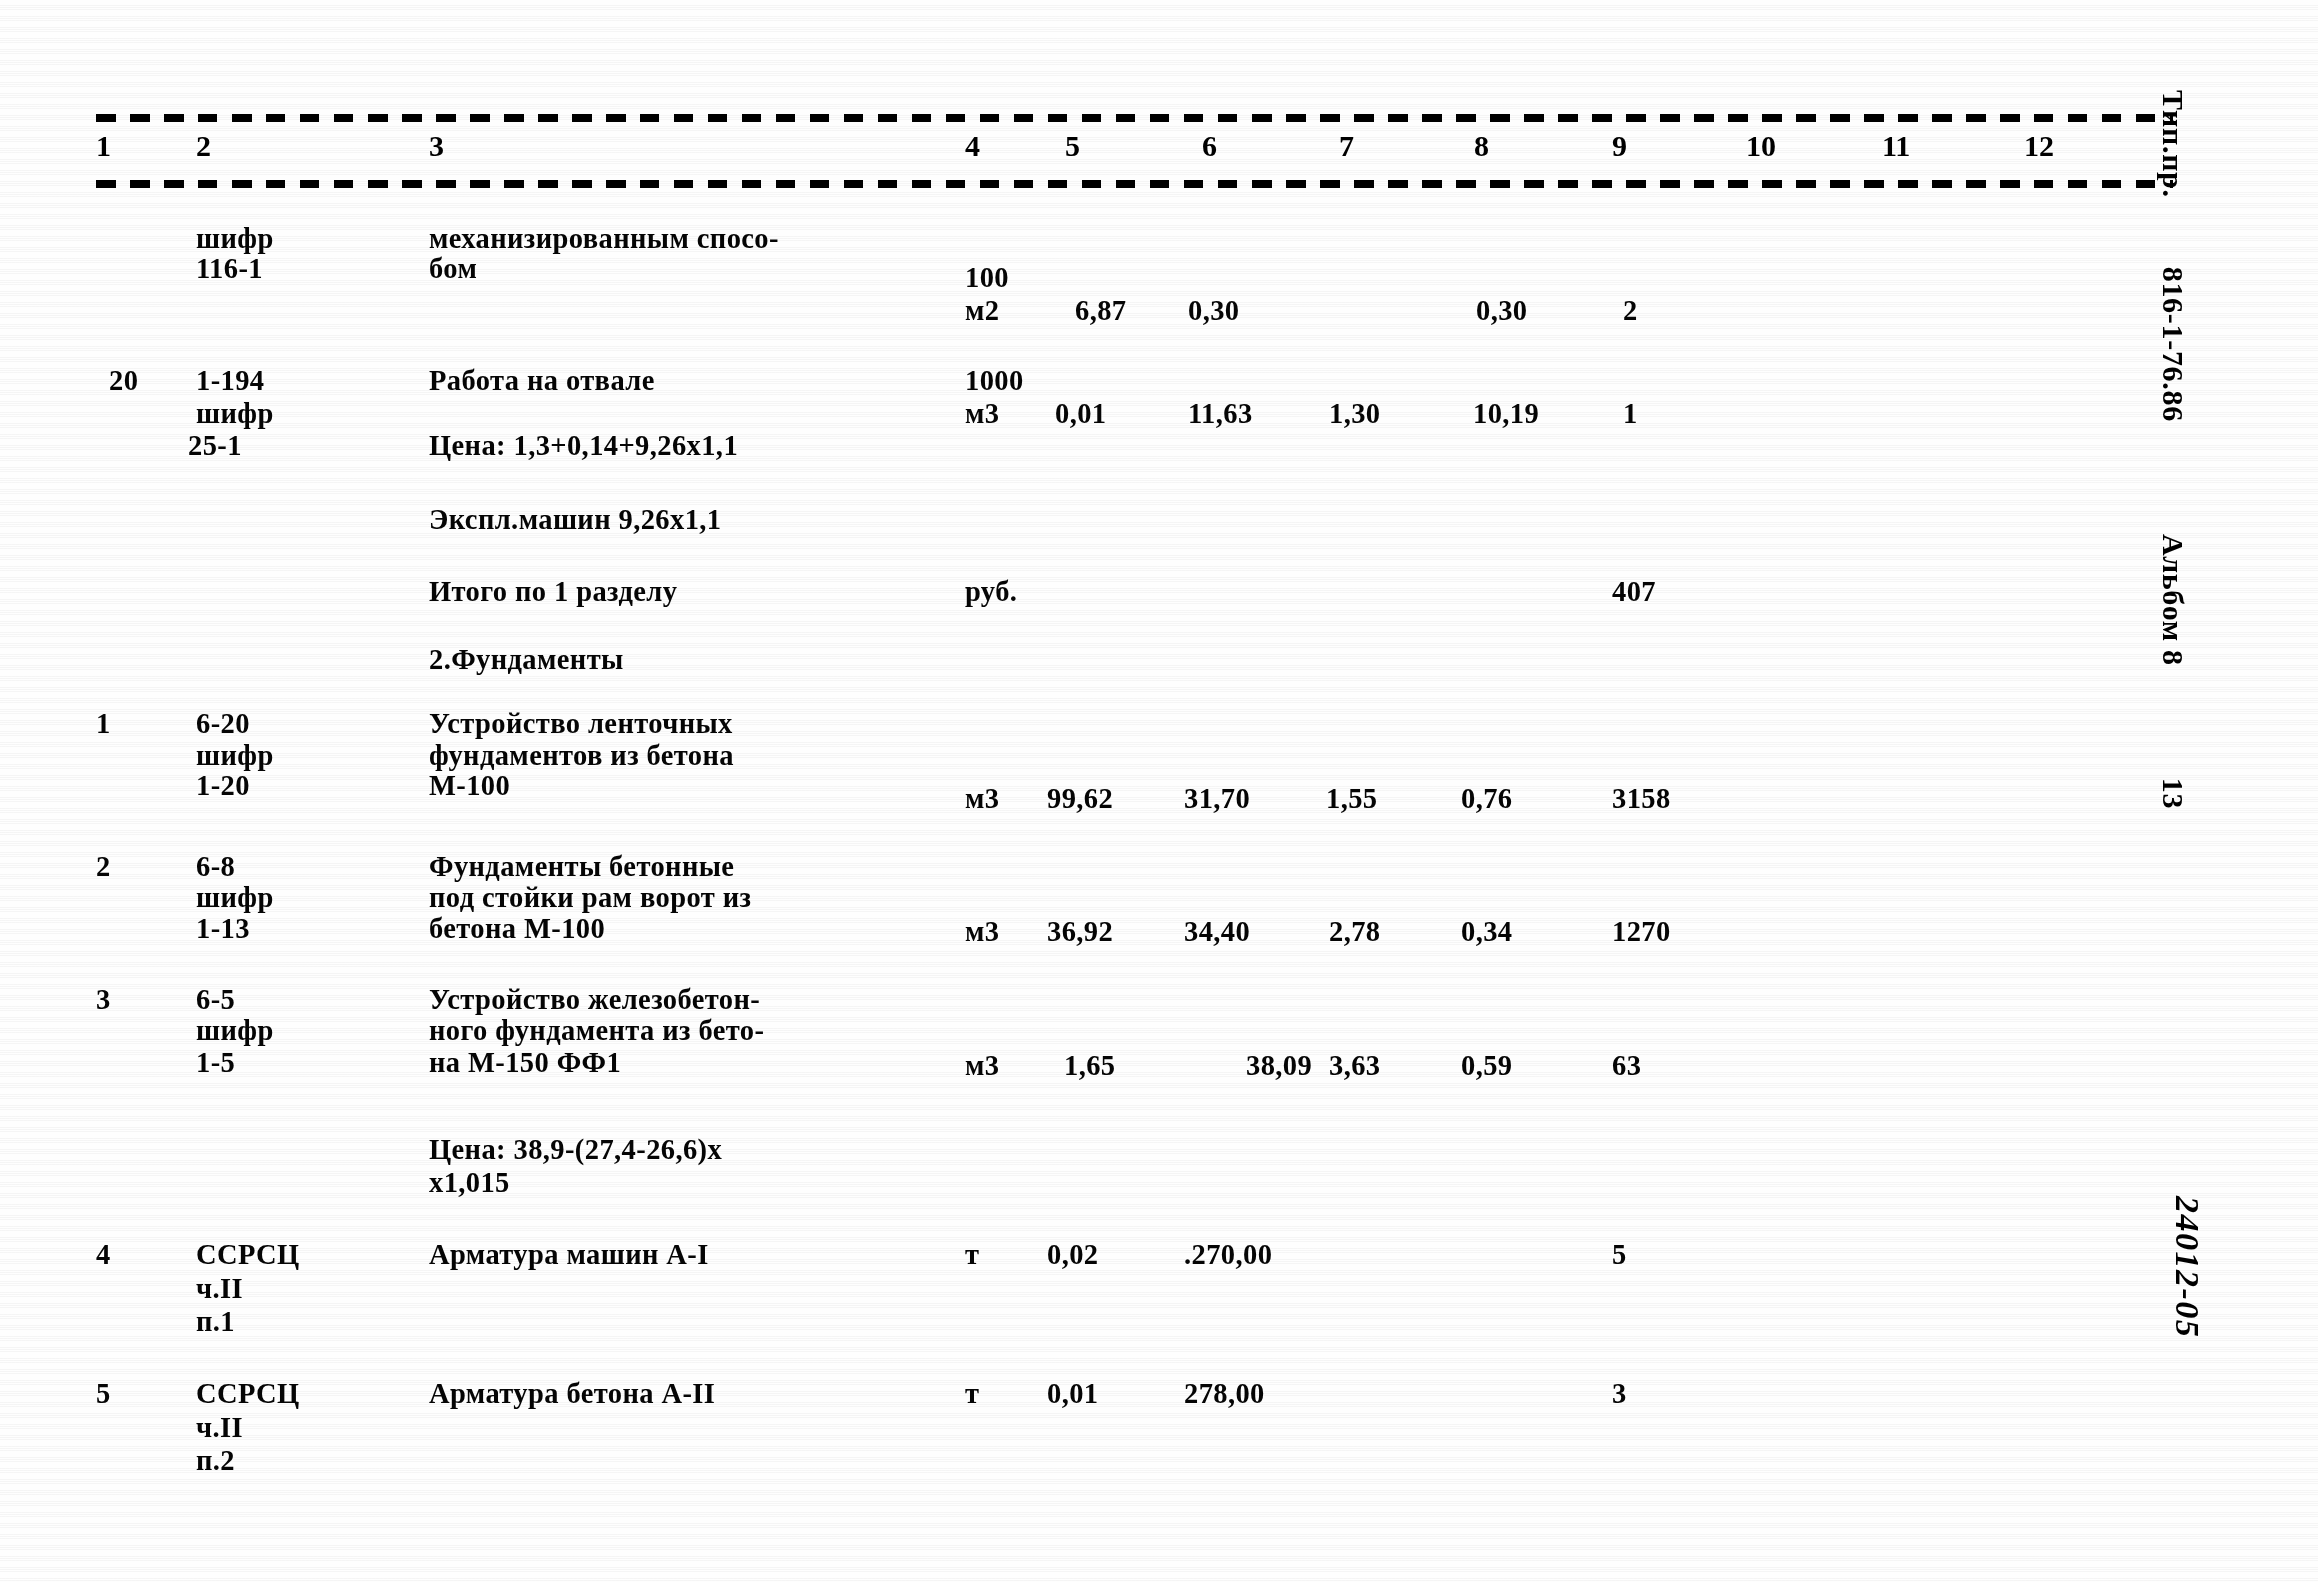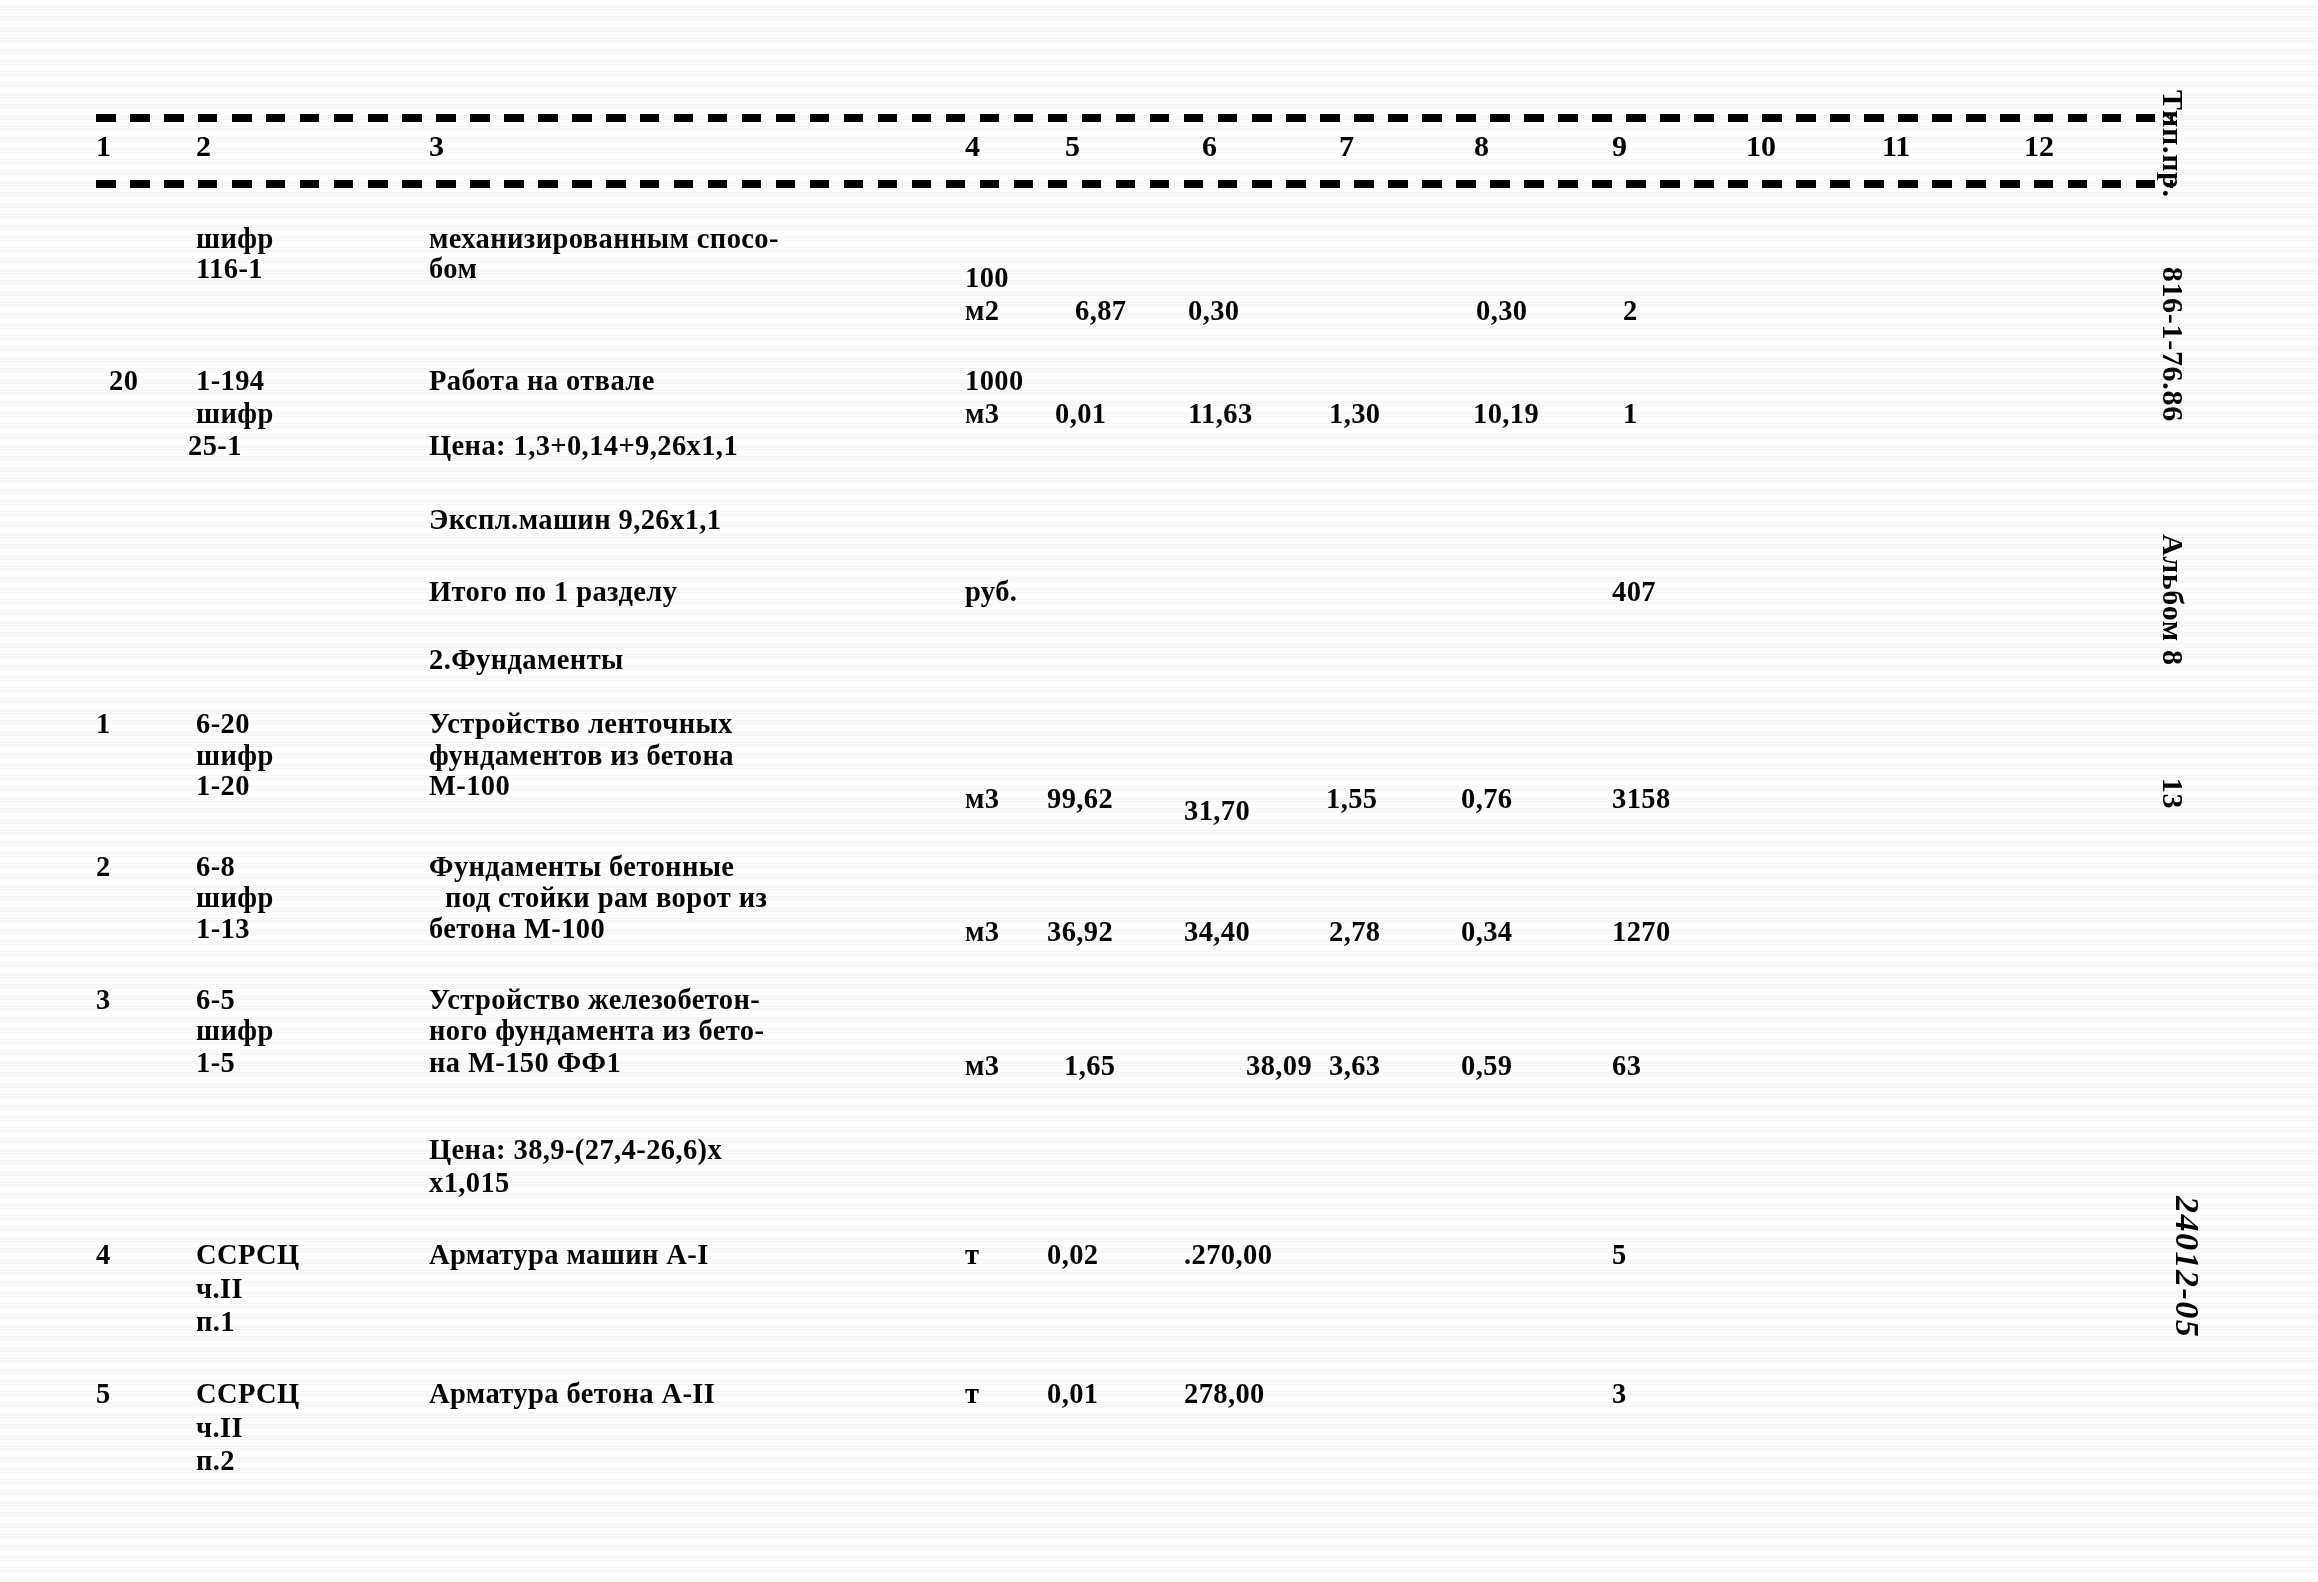--- a/index.html
+++ b/index.html
@@ -163,31 +163,31 @@
 
   <div class="tw" style="left:96px; top:707px;">1</div>
   <div class="tw" style="left:196px; top:707px;">6-20</div>
   <div class="tw" style="left:196px; top:739px;">шифр</div>
   <div class="tw" style="left:196px; top:769px;">1-20</div>
   <div class="tw" style="left:429px; top:707px;">Устройство ленточных</div>
   <div class="tw" style="left:429px; top:739px;">фундаментов из бетона</div>
   <div class="tw" style="left:429px; top:769px;">М-100</div>
   <div class="tw" style="left:965px; top:782px;">м3</div>
   <div class="tw" style="left:1047px; top:782px;">99,62</div>
-  <div class="tw" style="left:1184px; top:782px;margin-top:12px;">31,70</div>
+  <div class="tw" style="left:1184px; top:782px;">31,70</div>
   <div class="tw" style="left:1326px; top:782px;">1,55</div>
   <div class="tw" style="left:1461px; top:782px;">0,76</div>
   <div class="tw" style="left:1612px; top:782px;">3158</div>
 
   <div class="tw" style="left:96px; top:850px;">2</div>
   <div class="tw" style="left:196px; top:850px;">6-8</div>
   <div class="tw" style="left:196px; top:881px;">шифр</div>
   <div class="tw" style="left:196px; top:912px;">1-13</div>
   <div class="tw" style="left:429px; top:850px;">Фундаменты бетонные</div>
-  <div class="tw" style="left:429px; top:881px;margin-left:16px;">под стойки рам ворот из</div>
+  <div class="tw" style="left:429px; top:881px;">под стойки рам ворот из</div>
   <div class="tw" style="left:429px; top:912px;">бетона М-100</div>
   <div class="tw" style="left:965px; top:915px;">м3</div>
   <div class="tw" style="left:1047px; top:915px;">36,92</div>
   <div class="tw" style="left:1184px; top:915px;">34,40</div>
   <div class="tw" style="left:1329px; top:915px;">2,78</div>
   <div class="tw" style="left:1461px; top:915px;">0,34</div>
   <div class="tw" style="left:1612px; top:915px;">1270</div>
 
   <div class="tw" style="left:96px; top:983px;">3</div>
   <div class="tw" style="left:196px; top:983px;">6-5</div>

